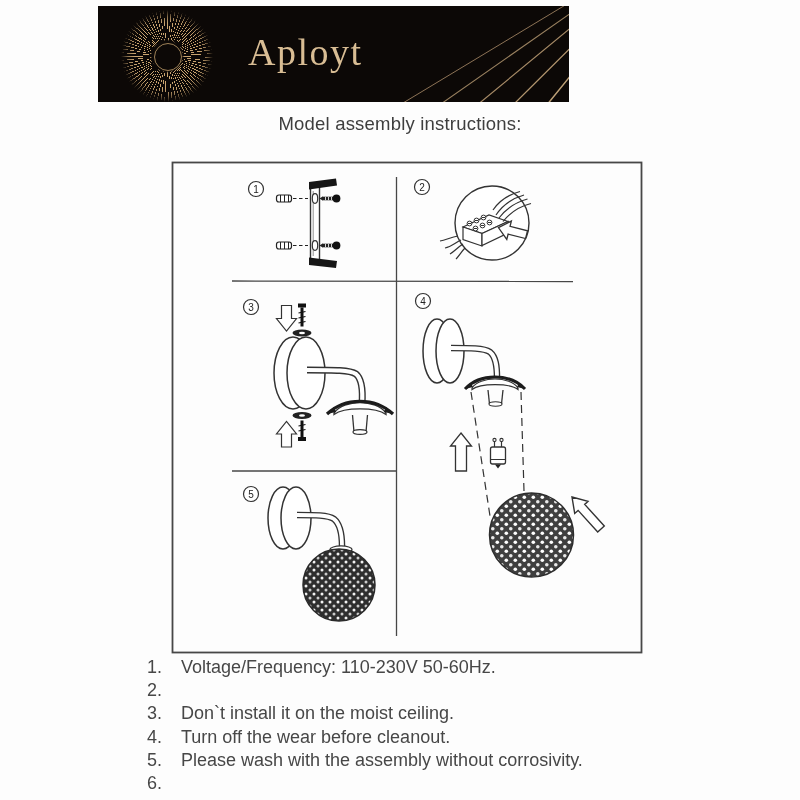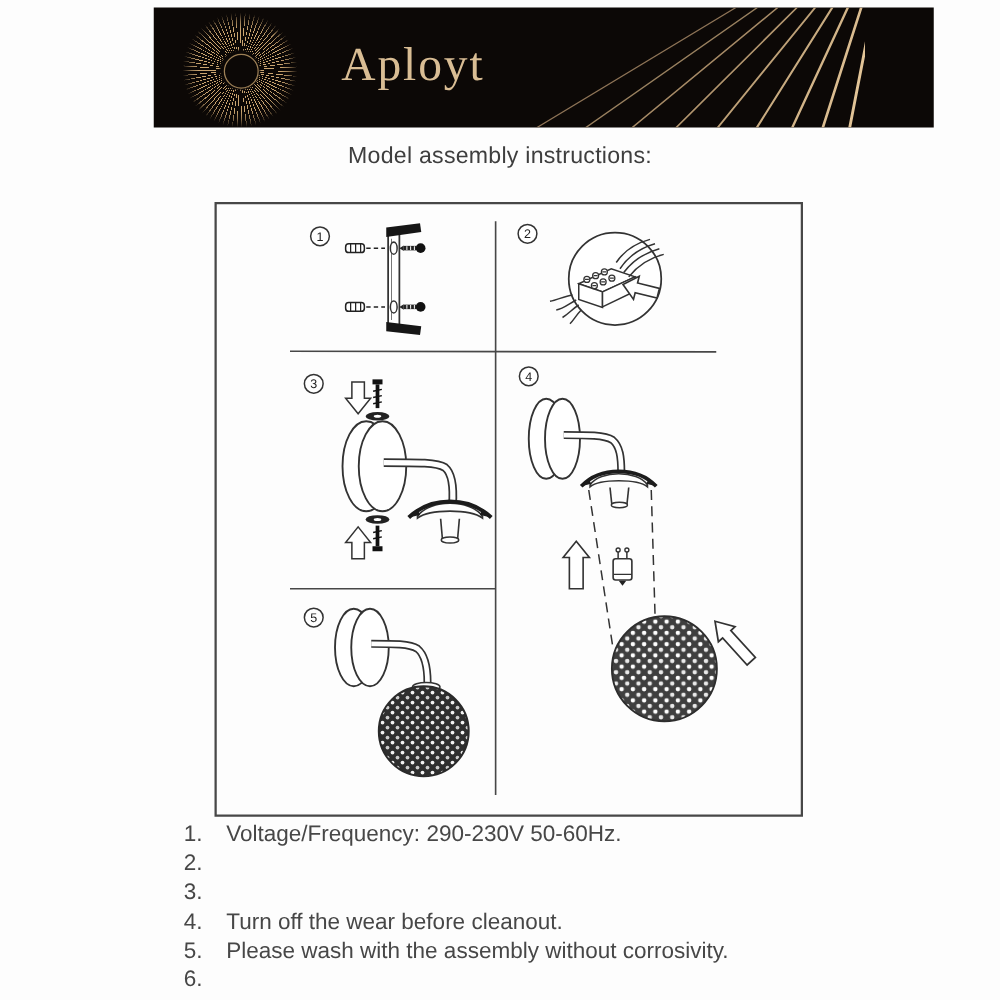--- a/index.html
+++ b/index.html
@@ -2,21 +2,21 @@
 <html><head>
 <meta charset="utf-8">
 <style>
   html,body{margin:0;padding:0;}
   body{
     width:800px;height:800px;position:relative;background:#fdfdfd;
     font-family:"Liberation Sans",sans-serif;overflow:hidden;
   }
   
   .banner{
-    position:absolute;left:123px;top:6px;width:624px;height:96px;
+    position:absolute;left:98px;top:6px;width:471px;height:96px;
     background:#0c0806;overflow:hidden;
   }
   .burst{
     position:absolute;left:22px;top:3px;width:94px;height:94px;border-radius:50%;
     background:repeating-conic-gradient(#c9a470 0deg 1.05deg,rgba(0,0,0,0) 1.05deg 4.8deg);
     -webkit-mask:radial-gradient(circle at 50% 50%,transparent 0 15px,#000 17px 33px,rgba(0,0,0,.7) 39px,transparent 46px);
             mask:radial-gradient(circle at 50% 50%,transparent 0 15px,#000 17px 33px,rgba(0,0,0,.7) 39px,transparent 46px);
   }
   .burst-ring{
     position:absolute;left:56px;top:37px;width:26px;height:26px;border-radius:50%;
@@ -258,27 +258,28 @@
       <path d="M297,515 C315,515 328,515 334,519 C340,524 342,533 342,546" fill="none" stroke="#333" stroke-width="6.5"></path>
       <path d="M297,515 C315,515 328,515 334,519 C340,524 342,533 342,546" fill="none" stroke="#fff" stroke-width="3.8"></path>
       <ellipse cx="341" cy="549.5" rx="11" ry="3.6" fill="#fff" stroke="#333" stroke-width="1.2"></ellipse>
       <circle cx="339" cy="585" r="36" fill="url(#crystalB)" stroke="#2a2a2a" stroke-width="1.5"></circle>
     </g>
   </svg>
 
   <div class="instructions">
     <div class="ins-row">
       <span class="ins-num">1.</span>
-      <span>Voltage/Frequency: 290-230V 50-60Hz.</span>
+      <span>Voltage/Frequency: 110-230V 50-60Hz.</span>
     </div>
     <div class="ins-row">
       <span class="ins-num">2.</span>
     </div>
     <div class="ins-row">
       <span class="ins-num">3.</span>
+      <span>Don`t install it on the moist ceiling.</span>
     </div>
     <div class="ins-row">
       <span class="ins-num">4.</span>
       <span>Turn off the wear before cleanout.</span>
     </div>
     <div class="ins-row">
       <span class="ins-num">5.</span>
       <span>Please wash with the assembly without corrosivity.</span>
     </div>
     <div class="ins-row">

